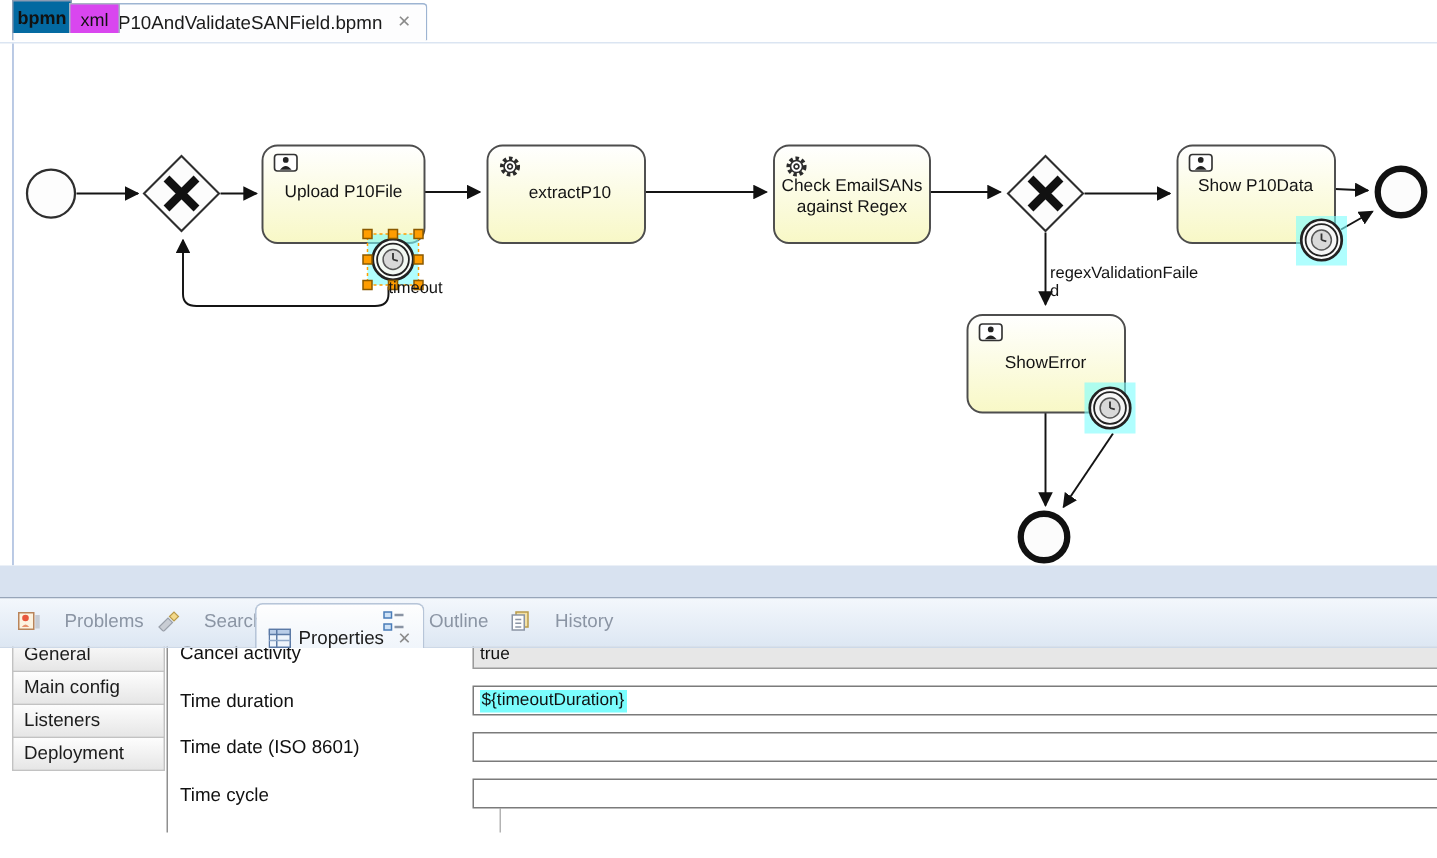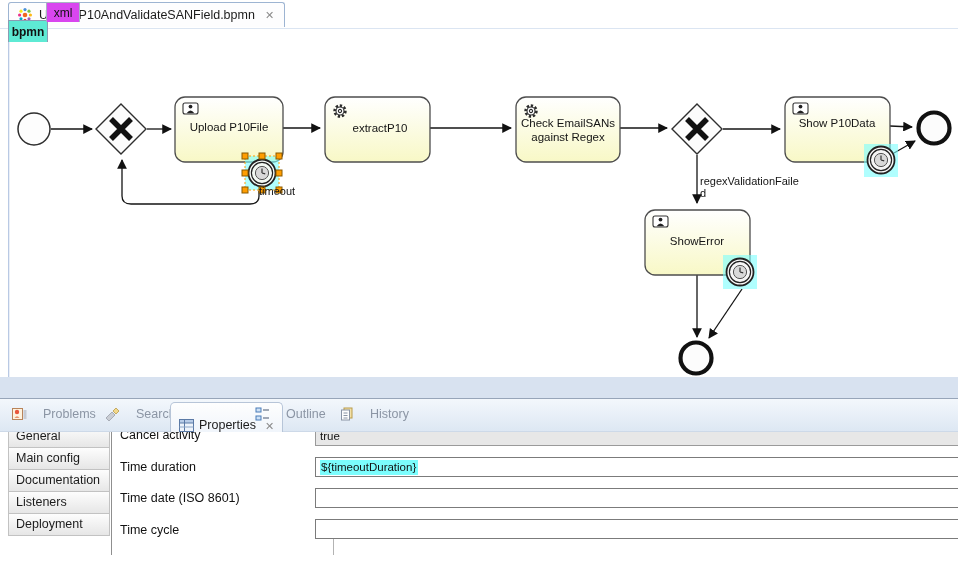--- a/index.html
+++ b/index.html
@@ -15,21 +15,21 @@
   .tab-close{font-size:11px;color:#8b8b8b;margin-left:4px;cursor:pointer;line-height:1;}
 
   
   svg text{font-family:"Liberation Sans",sans-serif;}
   #canvas-svg{position:absolute;left:0;top:0;z-index:1;}
 
   
   .subtab-strip{position:absolute;left:0;top:377px;width:958px;height:21px;background:#d8e2f0;
                 border-bottom:1px solid #97a5b9;z-index:2;}
   .subtab{position:absolute;display:flex;align-items:center;justify-content:center;font-size:12px;color:#111;}
-  .subtab.bpmn{left:8px;top:0;width:38px;height:21px;background:#5eead4;border:1px solid #8b9cb4;border-bottom:none;font-weight:bold;margin-top:20px;}
+  .subtab.bpmn{left:8px;top:0;width:38px;height:21px;background:#0369a1;border:1px solid #8b9cb4;border-bottom:none;font-weight:bold;}
   .subtab.xml{left:46px;top:2px;width:32px;height:19px;background:#d946ef;border:1px solid #a8b3c4;border-bottom:none;}
 
   
   .view-row{position:absolute;left:0;top:399px;width:958px;height:32px;
             background:linear-gradient(#f3f7fc,#dde7f3);border-bottom:1px solid #cdd9e8;z-index:2;}
   .view-item{position:absolute;top:8px;display:flex;align-items:center;gap:16px;font-size:12.5px;color:#8b95a4;}
   .view-item svg{display:block;}
   .view-tab-selected{position:absolute;left:170px;top:3px;height:29px;display:flex;align-items:flex-end;gap:5px;
             padding:0 8px;background:linear-gradient(#fefefe,#f0f5fb);border:1px solid #b7c5d8;border-bottom:none;
             border-radius:5px 5px 0 0;font-size:12.5px;color:#1c1c1c;}
@@ -263,21 +263,20 @@
         <line x1="3.5" y1="11" x2="7.5" y2="11" stroke="#8a94a4"></line>
       </svg>
       <span>History</span>
     </div>
   </div>
 
   <div class="props">
     <div class="sections">
       <div class="section-item">General</div>
       <div class="section-item active">Main config</div>
-      <div class="section-item">Documentation</div>
       <div class="section-item">Listeners</div>
       <div class="section-item">Deployment</div>
     </div>
     <div class="vdivider"></div>
     <div class="stray-v" style="top:1px;height:11px;"></div>
     <div class="stray-v" style="top:124px;height:17px;"></div>
 
     <div class="field-label" style="top:14px;">Cancel activity</div>
     <div class="field disabled" style="top:12px;">
       <span>true</span>

